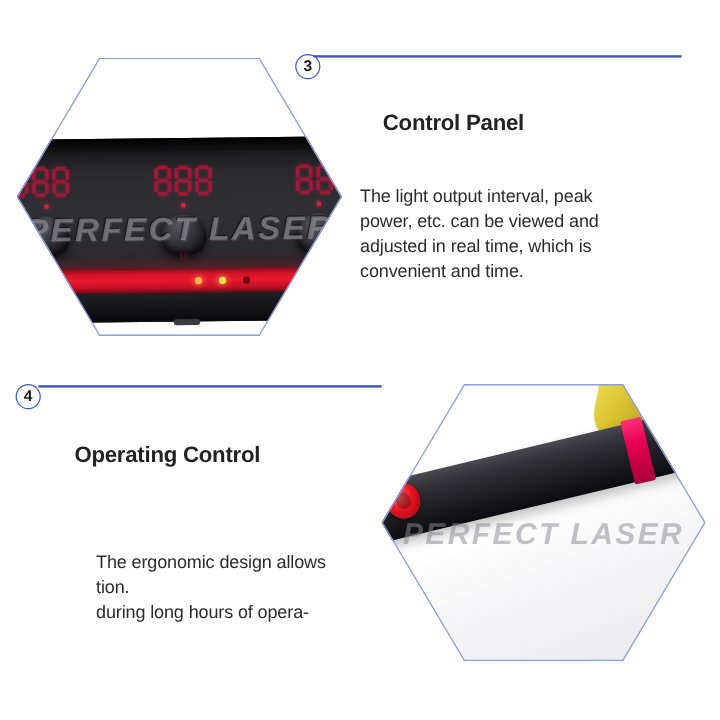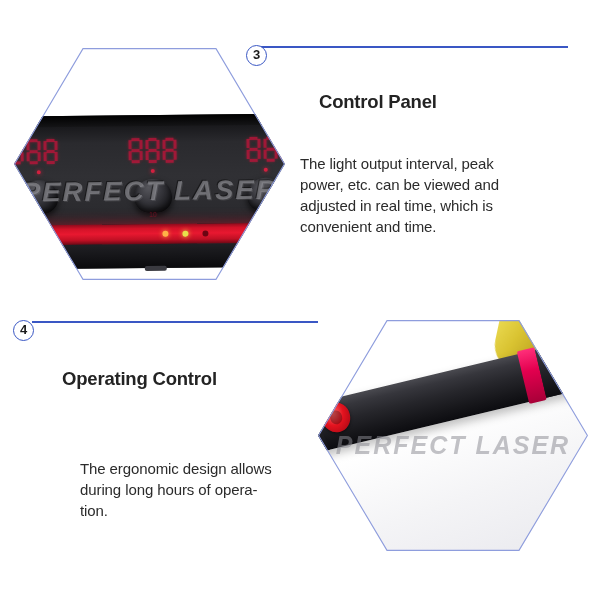--- a/index.html
+++ b/index.html
@@ -502,22 +502,22 @@
     <span>adjusted in real time, which is</span>
     <span>convenient and time.</span>
   </div>
 
   <div class="marker-rule" style="left:32px; top:321px; width:286px;"></div>
   <div class="marker-badge" style="left:13px; top:320px;">4</div>
 
   <div class="block-title" style="left:62px; top:368px;">Operating Control</div>
   <div class="block-body" style="left:62px; top:458px; width:275px;margin-left:18px;">
     <span>The ergonomic design allows</span>
+    <span>tion.</span>
     <span>during long hours of opera-</span>
-    <span>tion.</span>
   </div>
 
   <div class="hex" style="left:318px; top:320px; width:270px; height:231px;">
     <div class="hex-clip">
       <div class="handle-photo">
         <div class="handle-cable"></div>
         <div class="handle-body">
           <span class="handle-grip"></span>
           <span class="handle-button"></span>
           <span class="handle-ring"></span>

